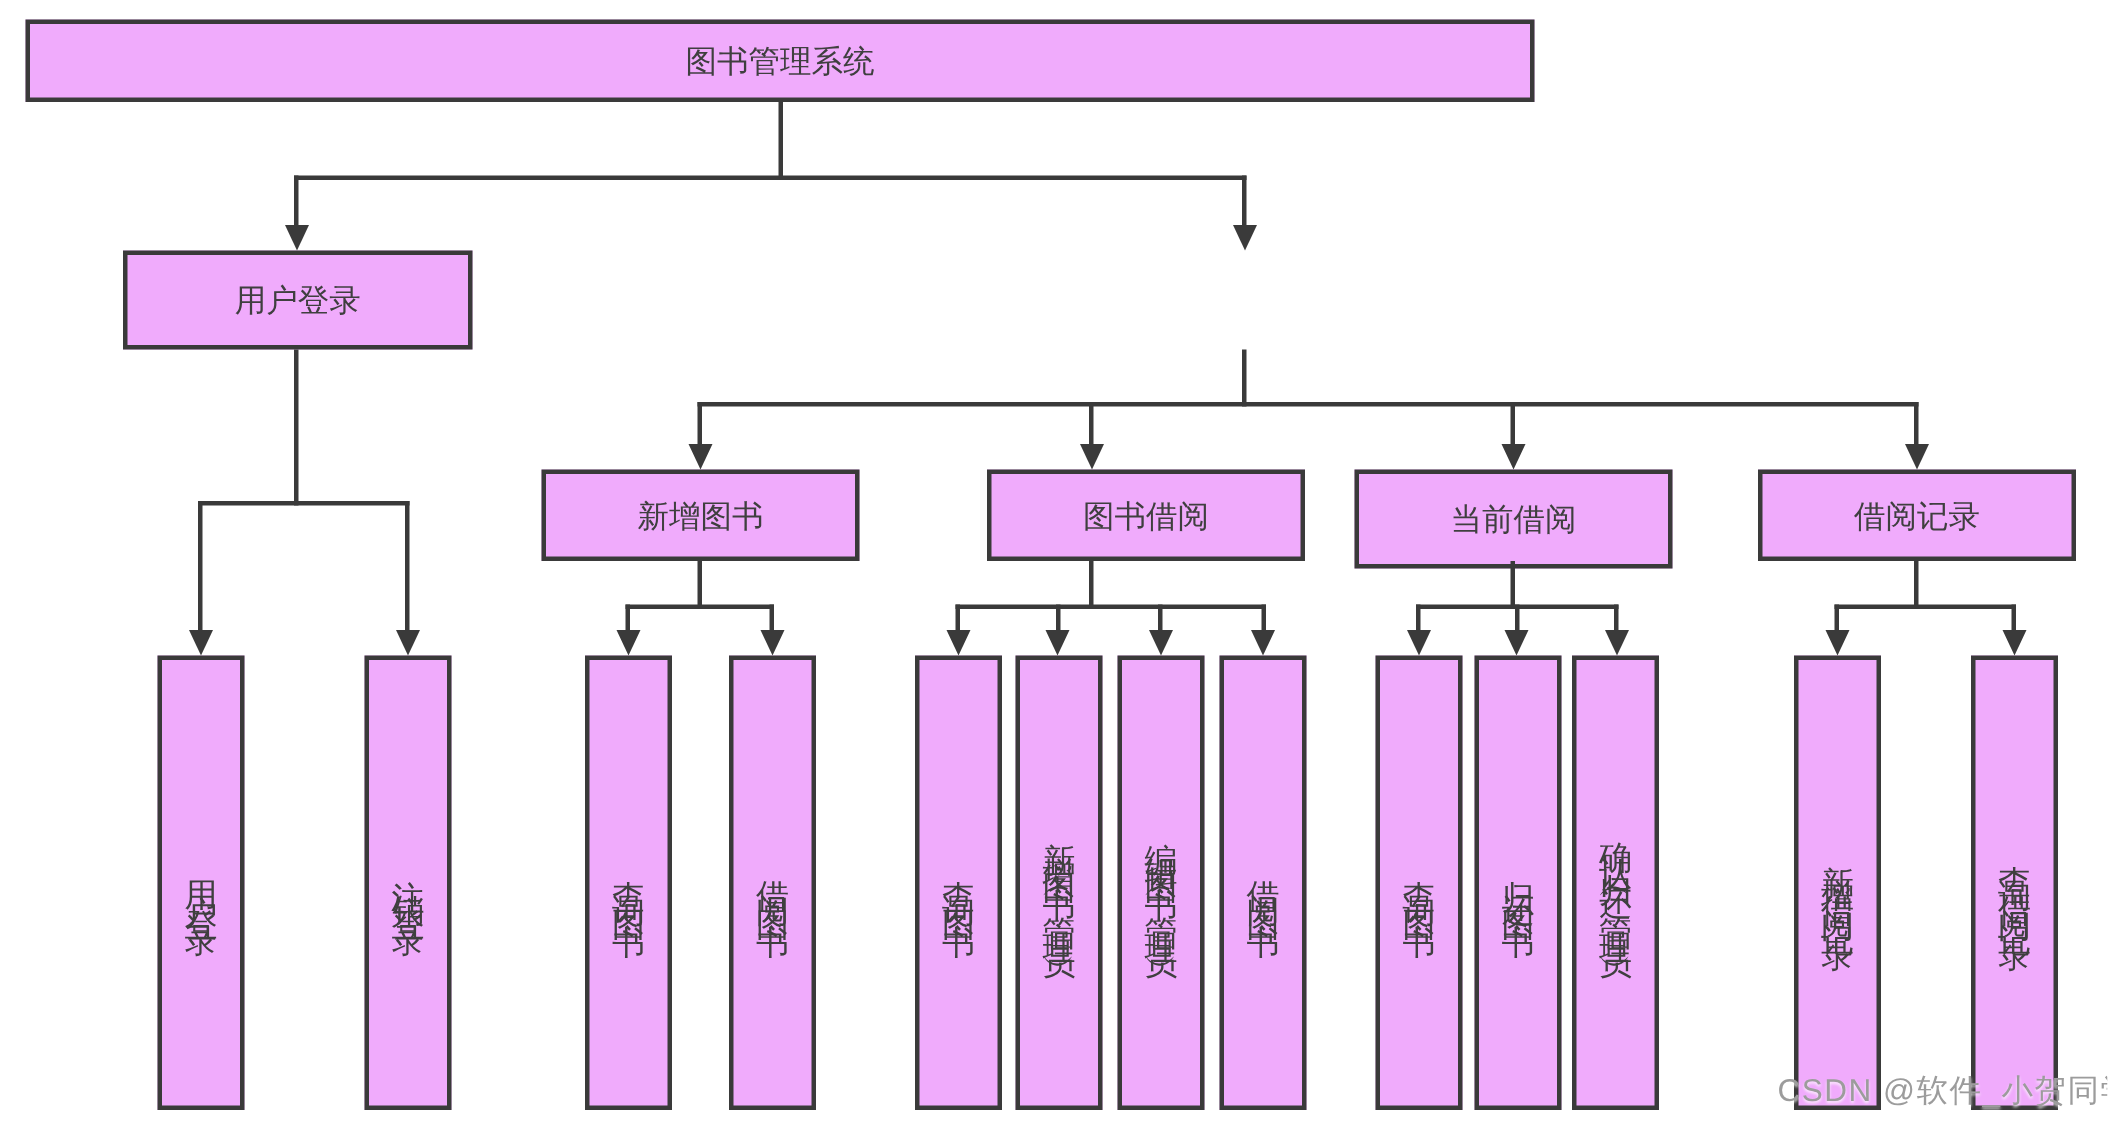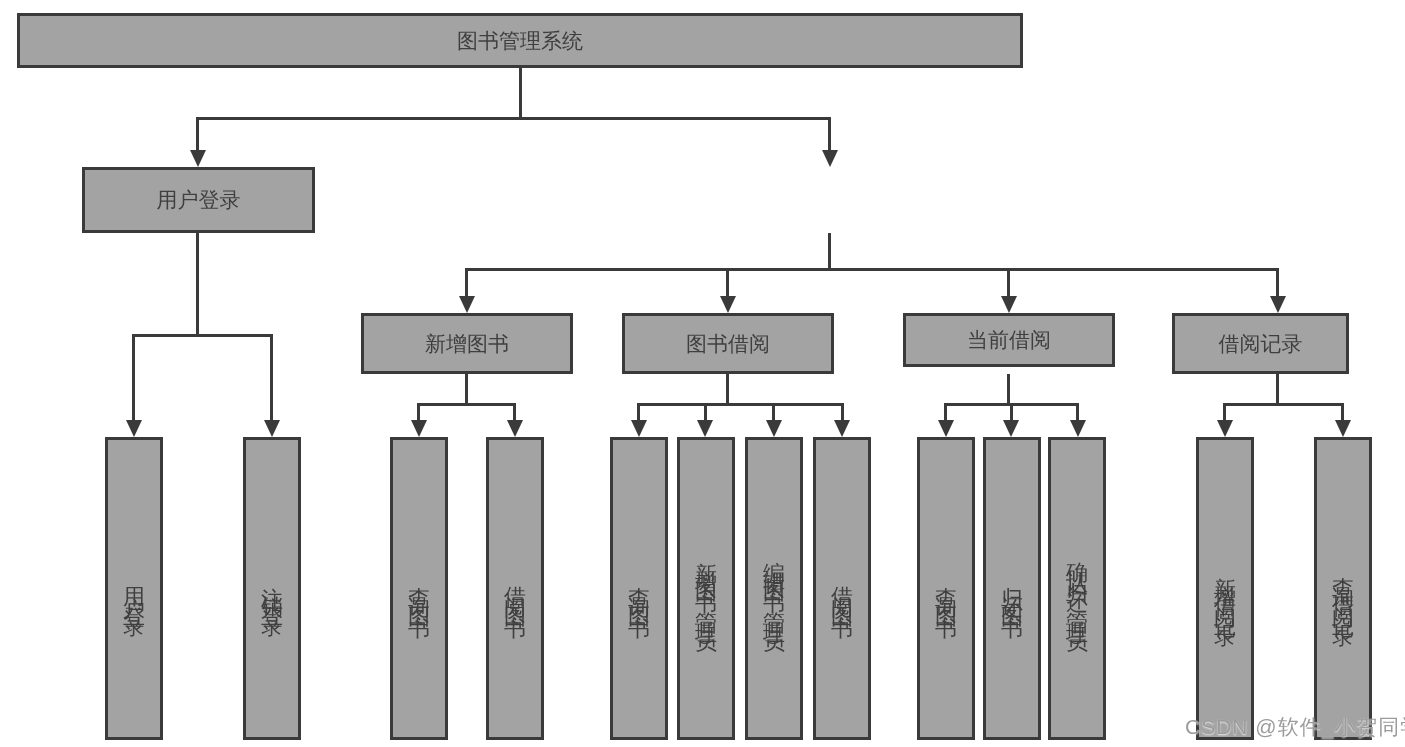--- a/index.html
+++ b/index.html
@@ -12,21 +12,21 @@
   #canvas{
     position:relative;
     width:1405px;height:747px;
     background:var(--bg);
     overflow:hidden;
     font-family:"Liberation Sans","DejaVu Sans",sans-serif;
   }
   
   .b{
     position:absolute;box-sizing:border-box;
-    border:3px solid var(--line);background:#a3a3a3;
+    border:3px solid var(--line);background:#f0abfc;
     display:flex;align-items:center;justify-content:center;
     font-size:21px;color:var(--ink);
     white-space:nowrap;
     text-align:center;
   }
   
   .v{
     writing-mode:vertical-rl;
     text-orientation:mixed;
     font-size:22px;letter-spacing:10px;line-height:1;
@@ -50,23 +50,23 @@
 </head>
 <body>
 
 <div id="canvas">
 
   <div class="b" style="left:17px;top:13px;width:1006px;height:55px">图书管理系统</div>
 
   <div class="b" style="left:82px;top:167px;width:233px;height:66px">用户登录</div>
 
   <div class="b" style="left:361px;top:313px;width:212px;height:61px">新增图书</div>
-  <div class="b" style="left:622px;top:313px;width:212px;height:61px">图书借阅</div>
-  <div class="b" style="left:903px;top:313px;width:212px;height:54px">当前借阅</div>
-  <div class="b" style="left:1172px;top:313px;width:177px;height:61px">借阅记录</div>
+  <div class="b" style="left:658px;top:313px;width:212px;height:61px">图书借阅</div>
+  <div class="b" style="left:903px;top:313px;width:212px;height:66px">当前借阅</div>
+  <div class="b" style="left:1172px;top:313px;width:212px;height:61px">借阅记录</div>
 
   <div class="b v" style="left:105px;top:437px;width:58px;height:303px">用户登录</div>
   <div class="b v" style="left:243px;top:437px;width:58px;height:303px">注销登录</div>
 
   <div class="b v" style="left:390px;top:437px;width:58px;height:303px">查询图书</div>
   <div class="b v" style="left:486px;top:437px;width:58px;height:303px">借阅图书</div>
 
   <div class="b v" style="left:610px;top:437px;width:58px;height:303px">查询图书</div>
   <div class="b v" style="left:677px;top:437px;width:58px;height:303px">新增图书（管理员）</div>
   <div class="b v" style="left:745px;top:437px;width:58px;height:303px">编辑图书（管理员）</div>

